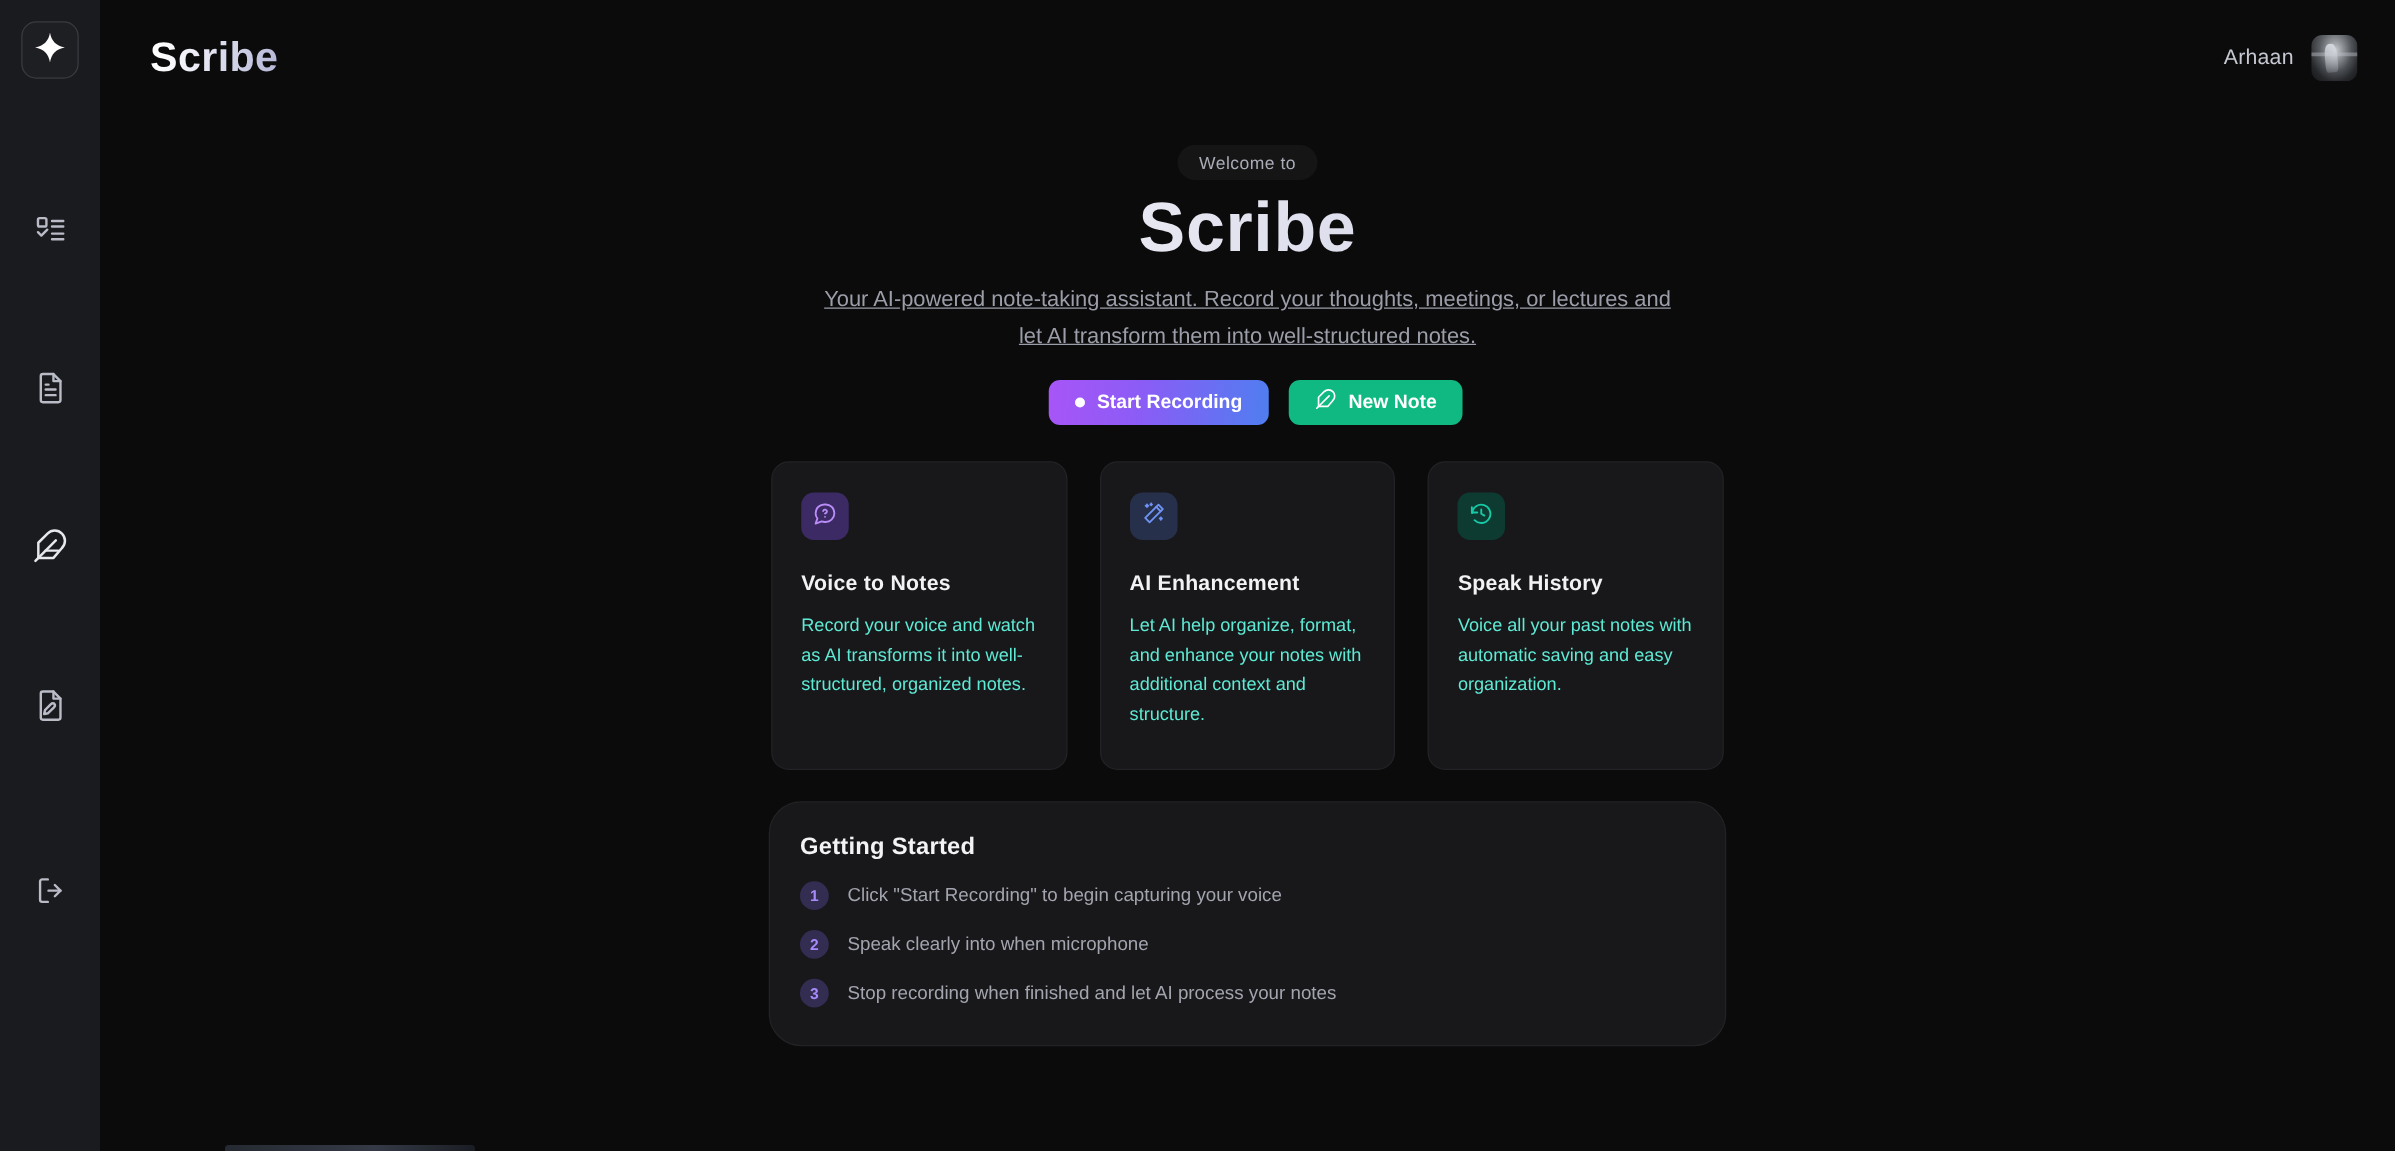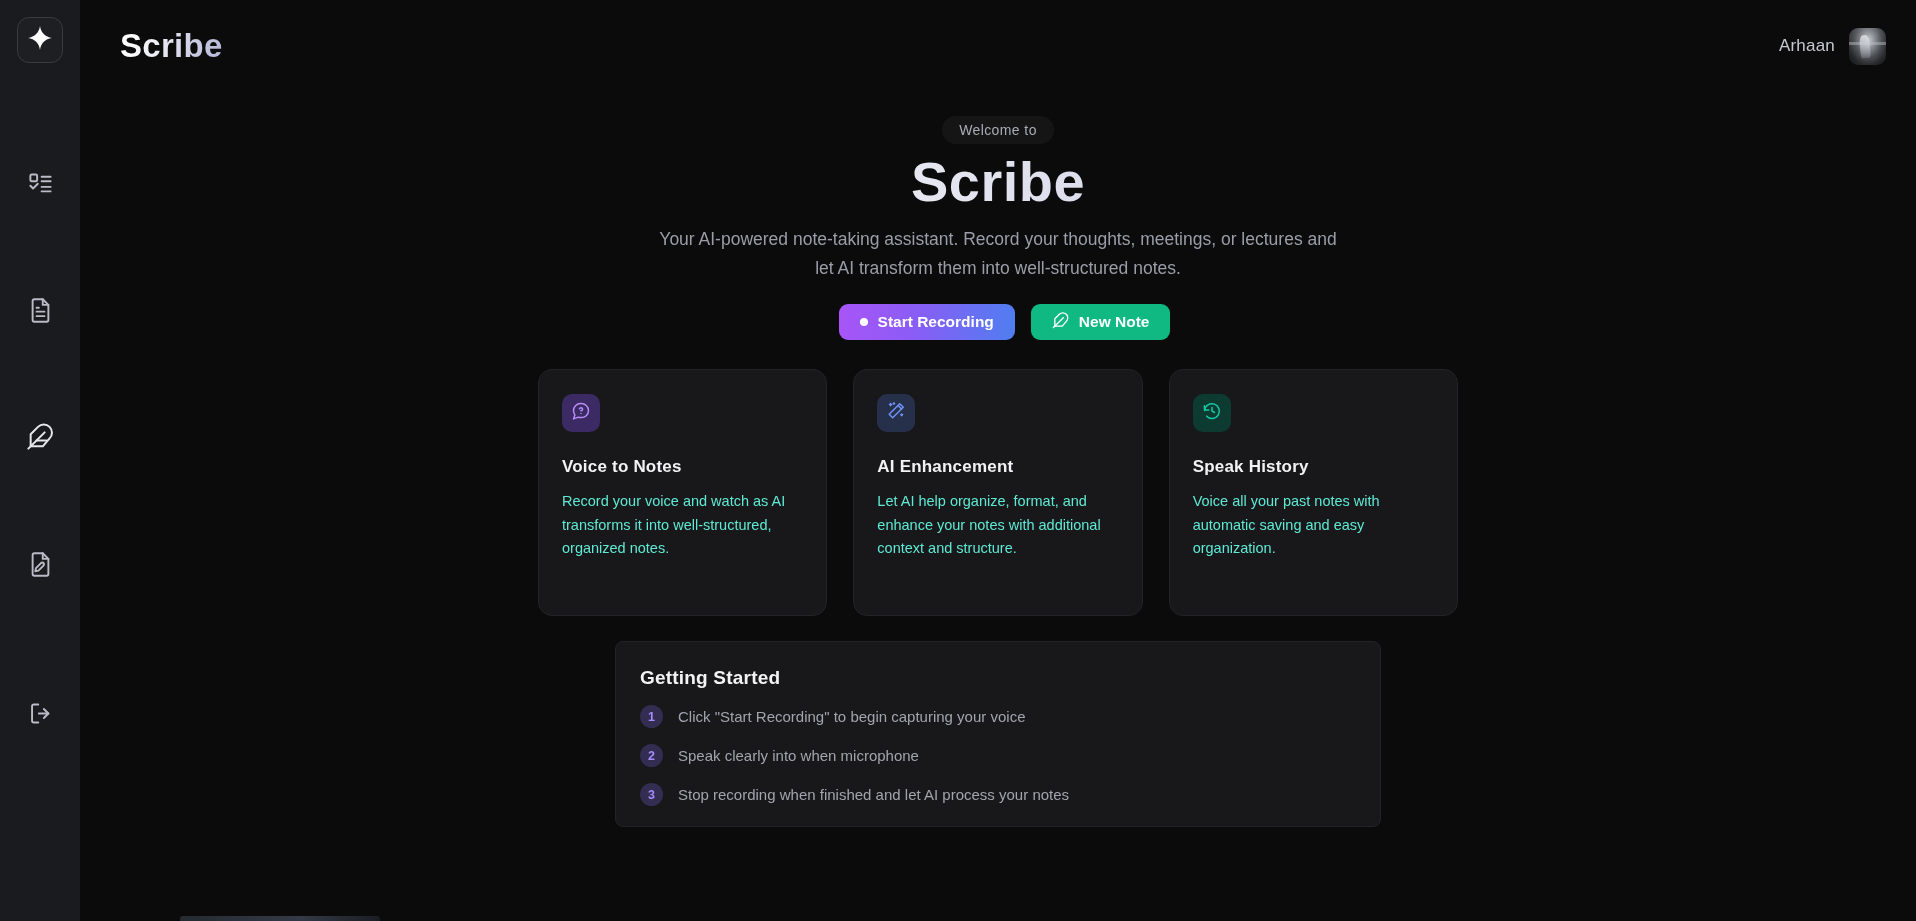--- a/index.html
+++ b/index.html
@@ -99,21 +99,21 @@
     margin-top: 6px;
     font-size: 56px; font-weight: bold; letter-spacing: .5px;
     background: linear-gradient(105deg, #ffffff 10%, #f2f2f7 35%, #cdcee4 70%, #b9bad6 100%);
     -webkit-background-clip: text; background-clip: text;
     -webkit-text-fill-color: transparent; color: transparent;
     line-height: 1.15;
   }
   .hero-sub {
     margin-top: 11px;
     font-size: 17.5px; line-height: 1.62; color: #9b9da8;
-    max-width: 680px; margin-left: auto; margin-right: auto;
+    max-width: 680px; margin-left: auto; margin-right: auto; text-decoration: underline;
   }
   .cta-row {
     margin-top: 22px;
     display: flex; justify-content: center; gap: 16px; padding-left: 13px;
   }
   .btn {
     display: inline-flex; align-items: center; gap: 10px;
     height: 36px; padding: 0 21px;
     border: none; border-radius: 9px;
     font-size: 15.5px; font-weight: 600; color: #fff;
@@ -121,21 +121,21 @@
     cursor: pointer;
   }
   .btn-record {
     background: linear-gradient(95deg, #a855f7 0%, #8b5cf6 42%, #4f7ef0 100%);
   }
   .rec-dot { width: 8px; height: 8px; border-radius: 50%; background: #fff; display:block; }
   .btn-note { background: #10b981; }
 
   
   .cards {
-    margin: 29px auto 0; width: 920px;
+    margin: 29px auto 0; width: 762px;
     display: grid; grid-template-columns: repeat(3, 1fr); gap: 26px;
   }
   .card {
     background: #18181b;
     border: 1px solid #232327;
     border-radius: 14px;
     padding: 24px 23px 26px;
     min-height: 247px;
   }
   .card-icon {
@@ -151,22 +151,22 @@
   }
   .card-desc {
     margin-top: 13px; font-size: 14.5px; line-height: 1.62; color: #5eead4;
   }
 
   
   .gs {
     margin: 25px auto 0; width: 766px;
     background: #18181b;
     border: 1px solid #232327;
-    border-radius: 8px;
-    padding: 25px 24px 20px;
+    border-radius: 26px;
+    padding: 25px 24px 30px;
   }
   .gs-title { font-size: 19px; color: #f3f3f5; font-weight: 600; letter-spacing: .2px; }
   .gs-list { margin-top: 16px; display: flex; flex-direction: column; gap: 16px; }
   .gs-item { display: flex; align-items: center; gap: 15px; }
   .gs-num {
     width: 23px; height: 23px; flex: 0 0 23px; border-radius: 50%;
     background: #332d52; color: #a78bfa;
     display: flex; align-items: center; justify-content: center;
     font-size: 12.5px; font-weight: 600;
   }

